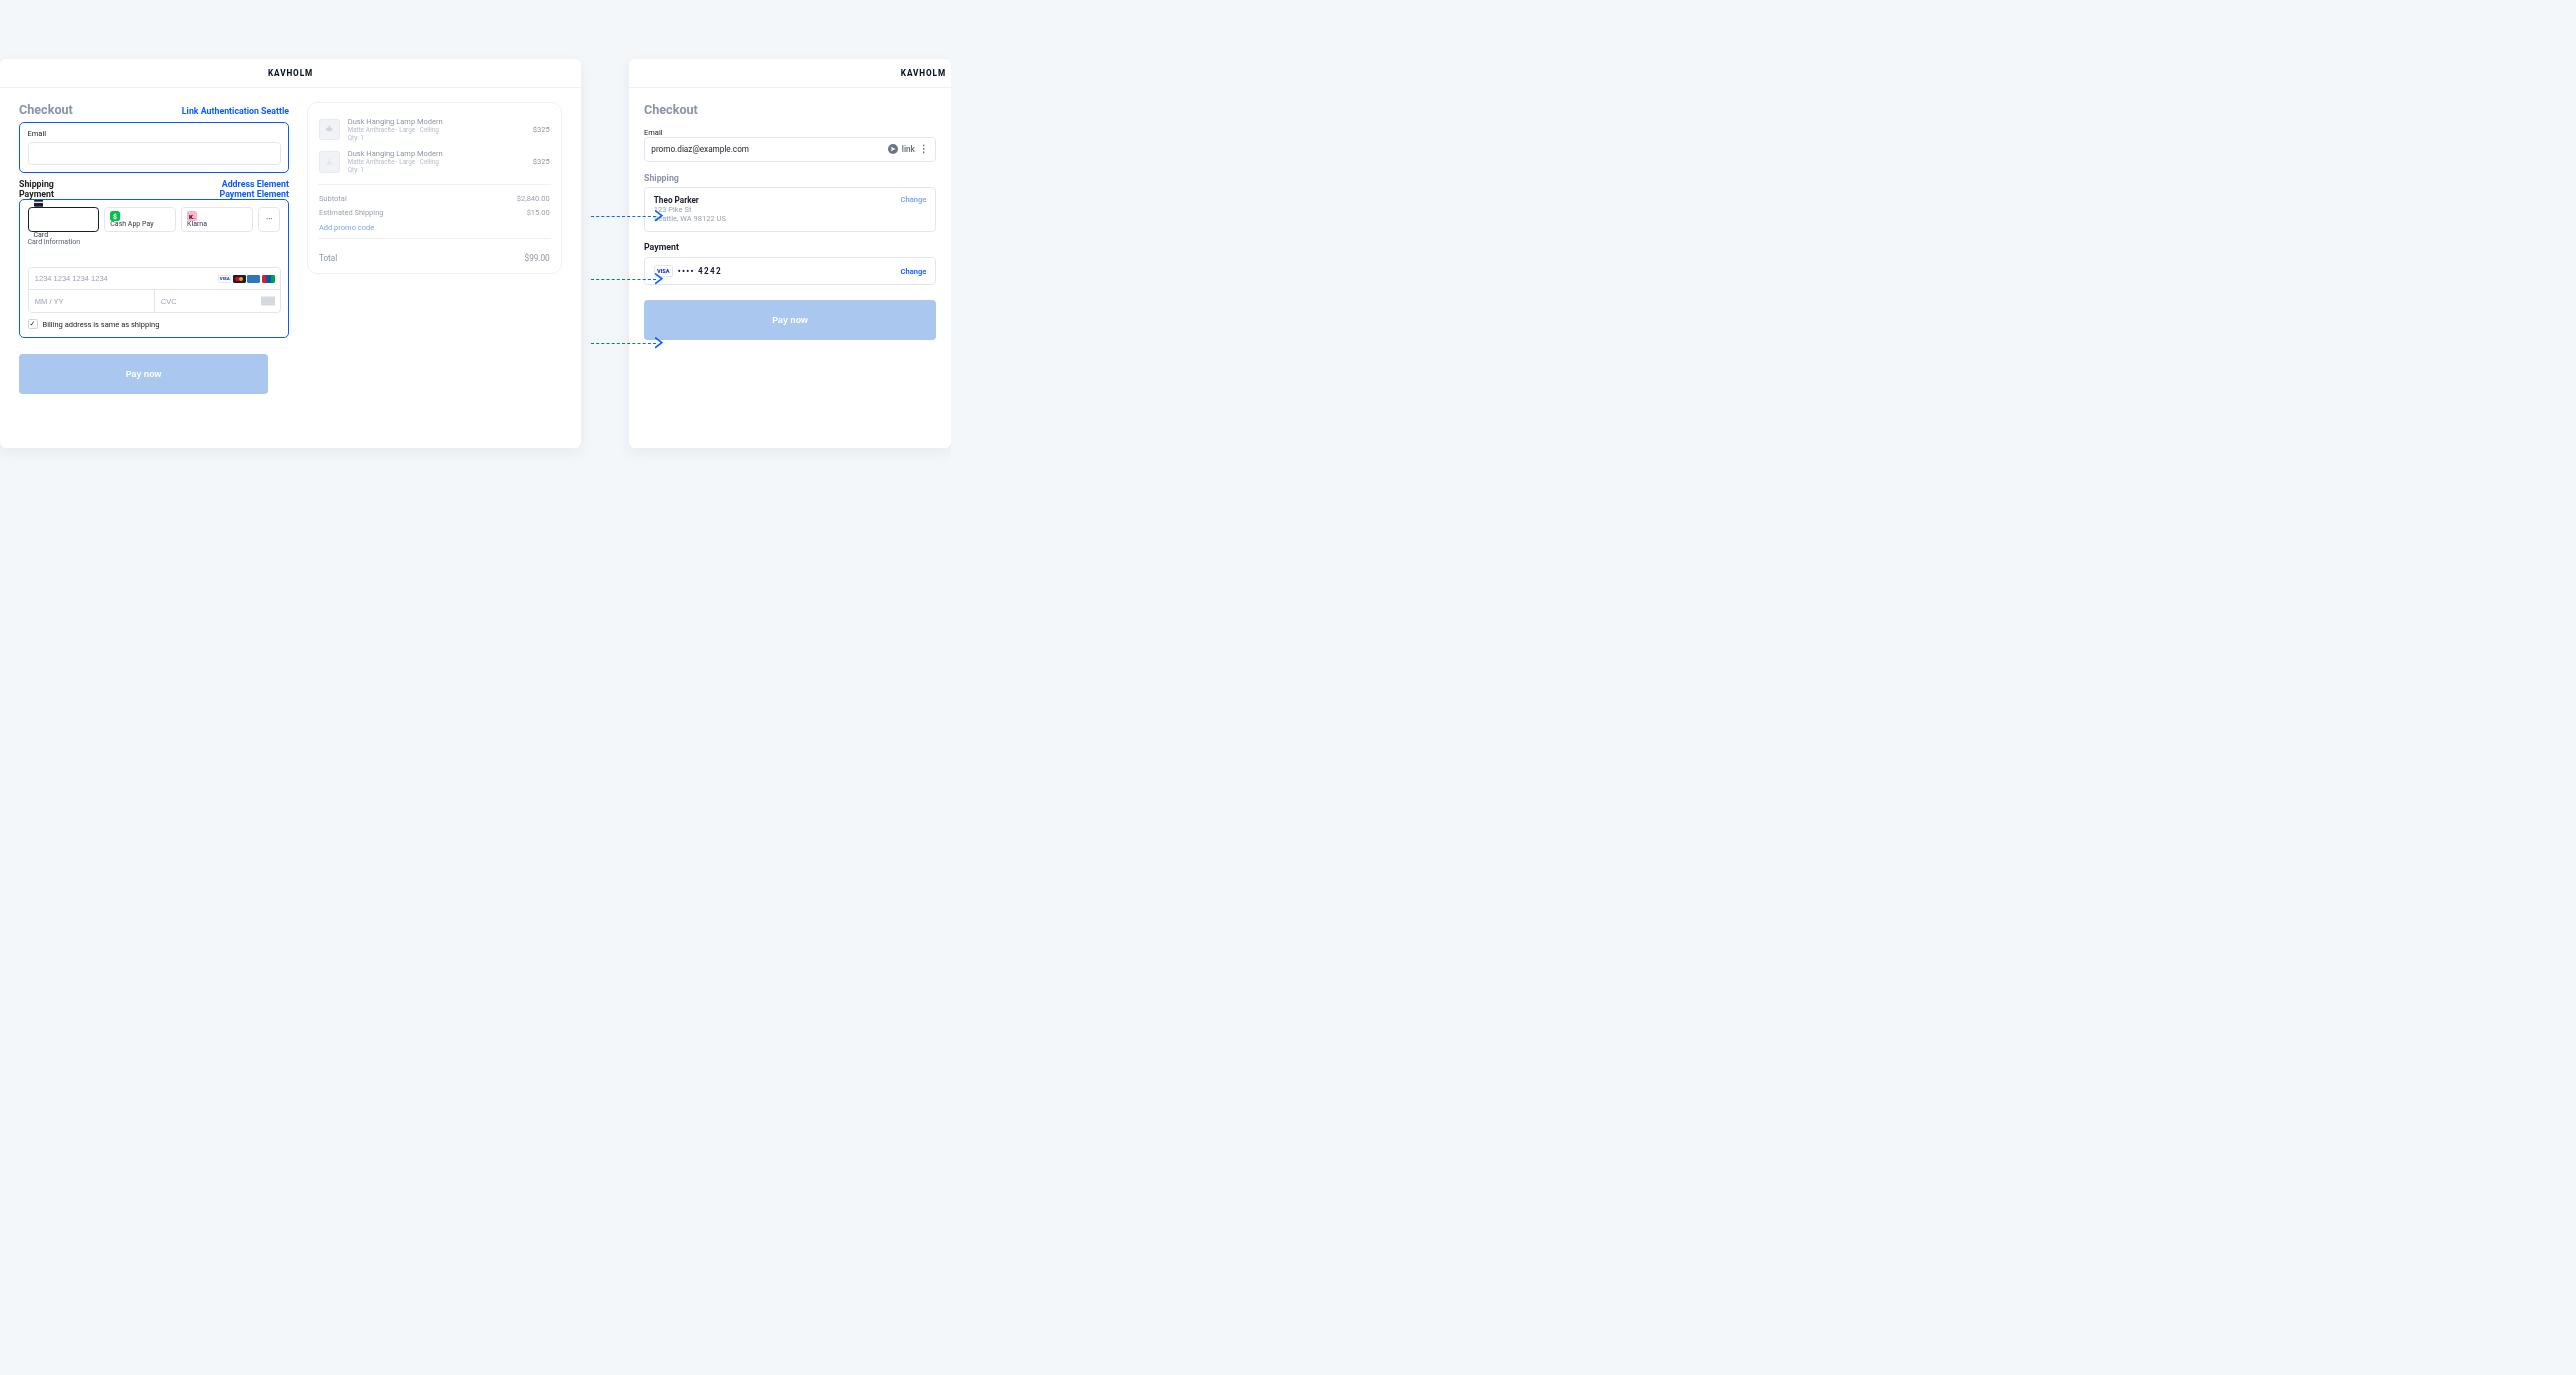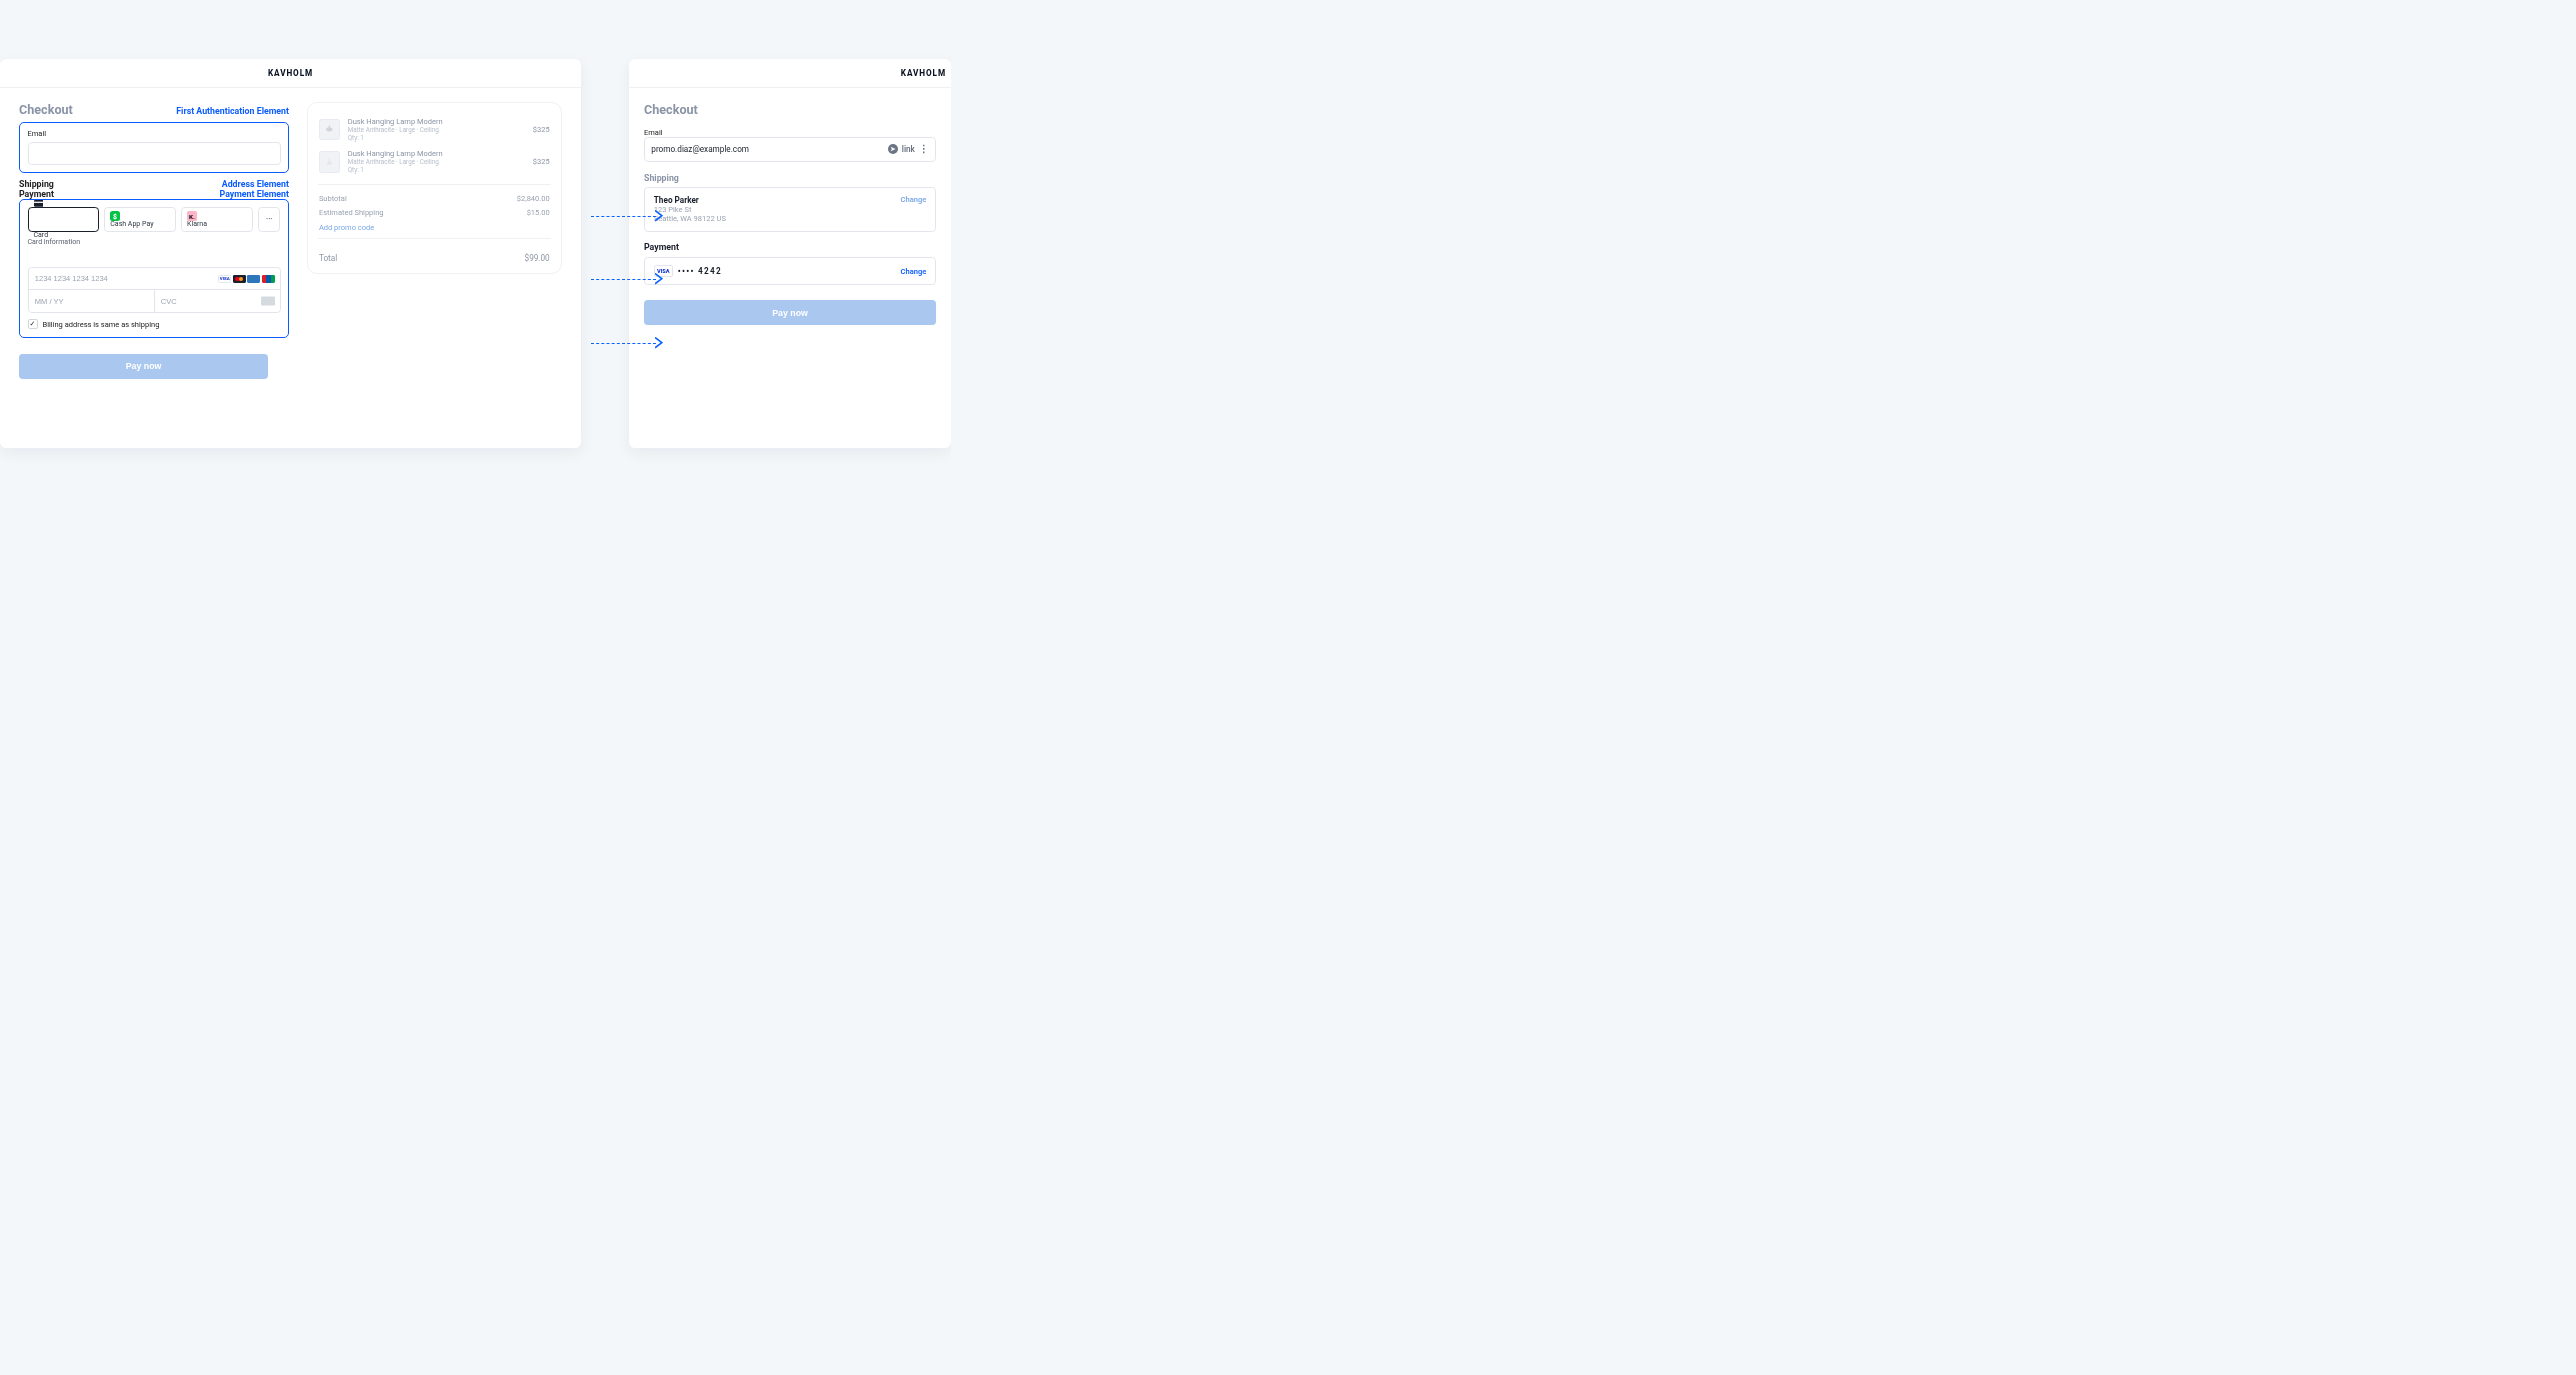--- a/index.html
+++ b/index.html
@@ -92,21 +92,21 @@
   .cf-top { border-bottom: 0.6px solid #e2e6ec; position: relative; }
   .brand-icons { position:absolute; right:5px; top:50%; transform: translateY(-50%); display:flex; gap:1.9px; }
   .brand-chip { width: 12.6px; height: 8.2px; border-radius: 1.3px; }
   .cvc-wrap { position: relative; }
   .cvc-icon { position:absolute; right:5px; top:50%; transform: translateY(-50%); width:14px; height:8.8px; background:#d5d9e0; border-radius:1.3px; }
 
   .checkbox-row { display:flex; align-items:center; gap:5px; margin-top: 6.3px; font-size: 7.5px; color: #222; }
   .chk { width:10px; height:10px; border-radius:1.9px; border:0.6px solid #cfd4dd; display:inline-flex; align-items:center; justify-content:center; font-size: 7px; color:#1a1f2b; }
 
   .paynow {
-    width: 100%; height: 25px; border-radius: 3.8px; border: 0;
+    width: 100%; height: 40px; border-radius: 3.8px; border: 0;
     background: #a9c7ef; color: #fff; font-size: 8.8px; font-weight: 600;
     margin-top: 10px;
   }
   .paynow.wide { width: 249px; }
 
   
   .cart-card { border: 0.6px solid #eef0f3; border-radius: 10px; padding: 10px 11.3px; color: #aeb4c0; }
   .line { display:flex; align-items: center; gap: 7.5px; padding: 3.8px 0; }
   .thumb { width: 21.4px; height: 21.4px; background: #f0f2f6; border: 0.6px solid #e7eaf0; border-radius: 2.5px; display:inline-flex; align-items:center; justify-content:center; }
   .line .info { flex:1; }
@@ -155,21 +155,21 @@
 <body>
 
 <div class="canvas">
 
   <div class="panel left">
     <div class="brandbar">KAVHOLM</div>
     <div class="columns">
       <div class="colA">
         <div class="section-title-row">
           <h1 class="checkout">Checkout</h1>
-          <span class="element-label">First Authentication Element</span>
+          <span class="element-label">Link Authentication Seattle</span>
         </div>
 
         
         <div class="el-outline">
           <span class="field-label">Email</span>
           <input class="input" style="">
         </div>
 
         
         <div class="section-title-row">

